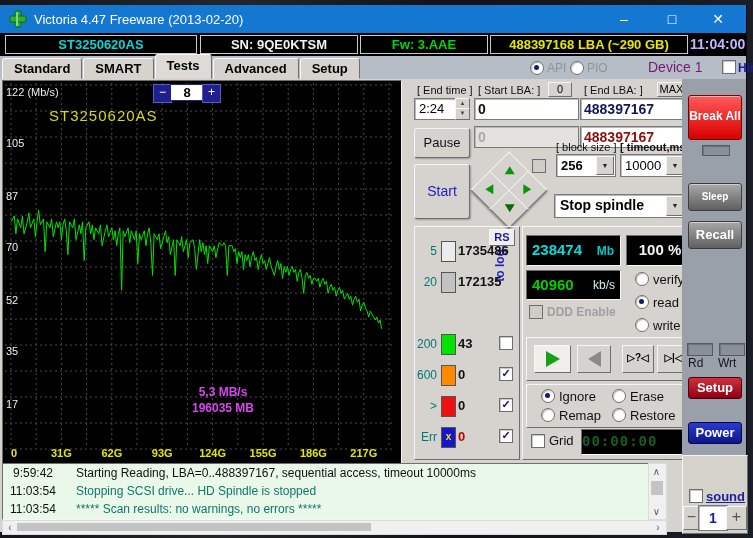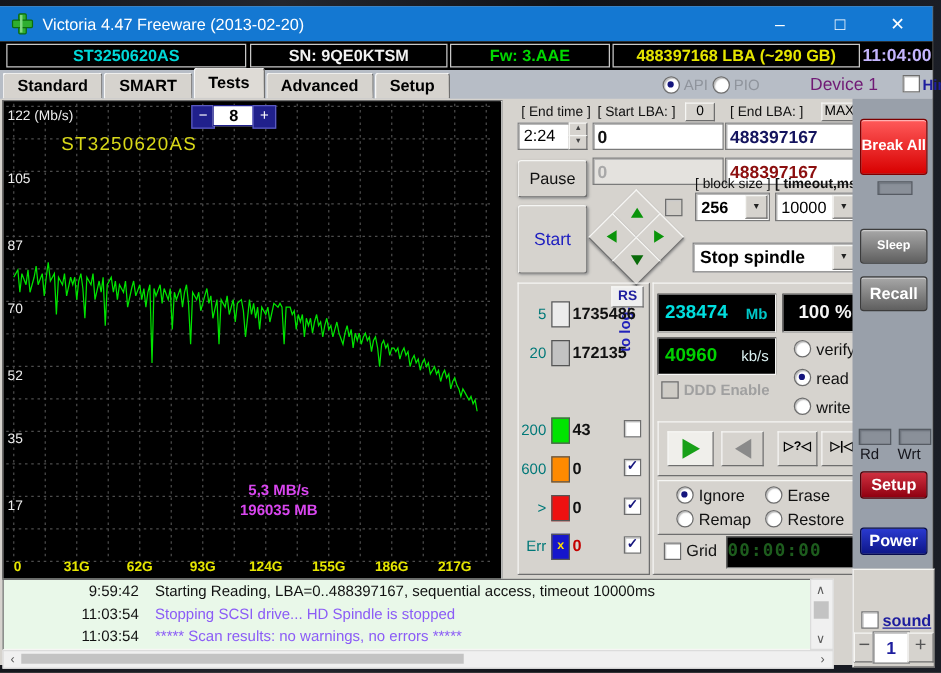--- a/index.html
+++ b/index.html
@@ -77,23 +77,23 @@
   
   #rightcol{position:absolute;left:682px;top:74px;width:64px;height:453px;background:#99a0aa;}
   .rbtn{position:absolute;left:6px;width:52px;color:#fff;text-align:center;font-weight:bold;border-radius:3px;}
   .grad{background:linear-gradient(#a8a8a8,#5f5f5f);border:1px solid #3c3c3c;box-shadow:inset 0 1px 0 #cfcfcf;}
   .slot{position:absolute;background:#8a9099;border:1px solid #565b63;box-shadow:inset 1px 1px 1px #6c727b;}
   
   #logarea{position:absolute;left:2px;top:458px;width:664px;height:69px;}
   #logtext{position:absolute;left:0;top:0;width:646px;height:55px;background:#e9f8e9;
     border:1px solid;border-color:#6e6e6e #f6f6f4 #f6f6f4 #6e6e6e;overflow:hidden;}
   .logrow{display:flex;height:18px;line-height:18px;font-size:12px;}
-  .logtime{width:60px;text-align:right;flex:none;margin-left:48px;}
+  .logtime{width:60px;text-align:center;flex:none;}
   .logmsg{padding-left:13px;white-space:nowrap;}
-  .logblue{color:#8b5cf6;}
+  .logblue{color:#0f766e;}
   .logblack{color:#111;}
   .scroll{background:#f0f0f0;border:1px solid #dcdcdc;}
   .sarr{position:absolute;color:#5a5a5a;font-size:10px;text-align:center;}
   .thumb{position:absolute;background:#c3c3c3;}
   
   #soundpanel{position:absolute;left:0;top:376px;width:64px;height:77px;background:#d5d2cc;
     border:1px solid;border-color:#f6f6f4 #6e6e6e #6e6e6e #f6f6f4;}
 </style>
 </head>
 <body>

